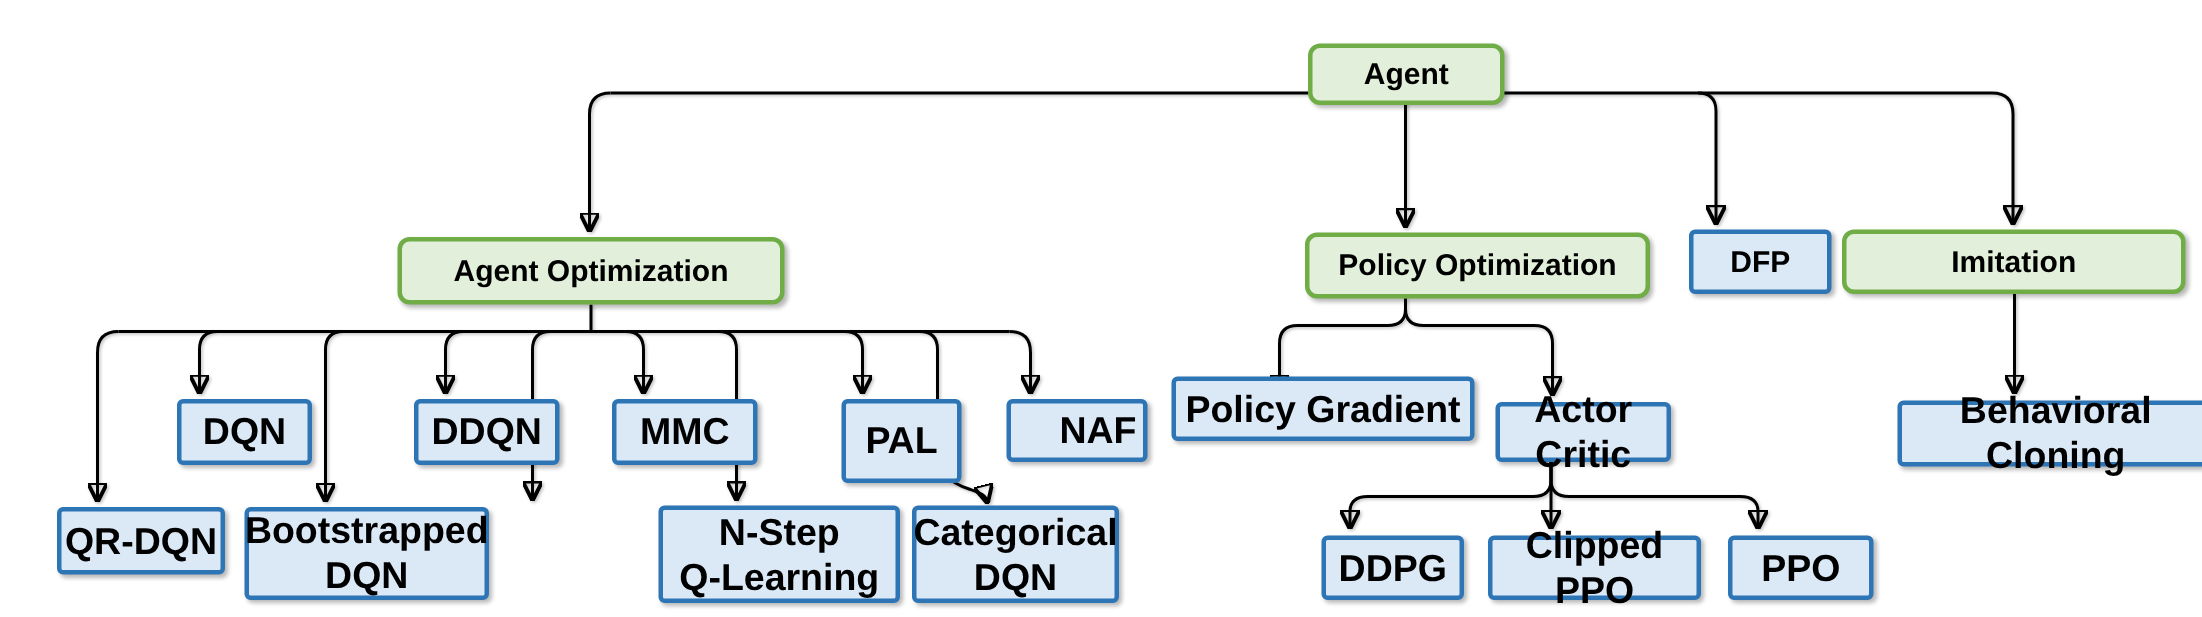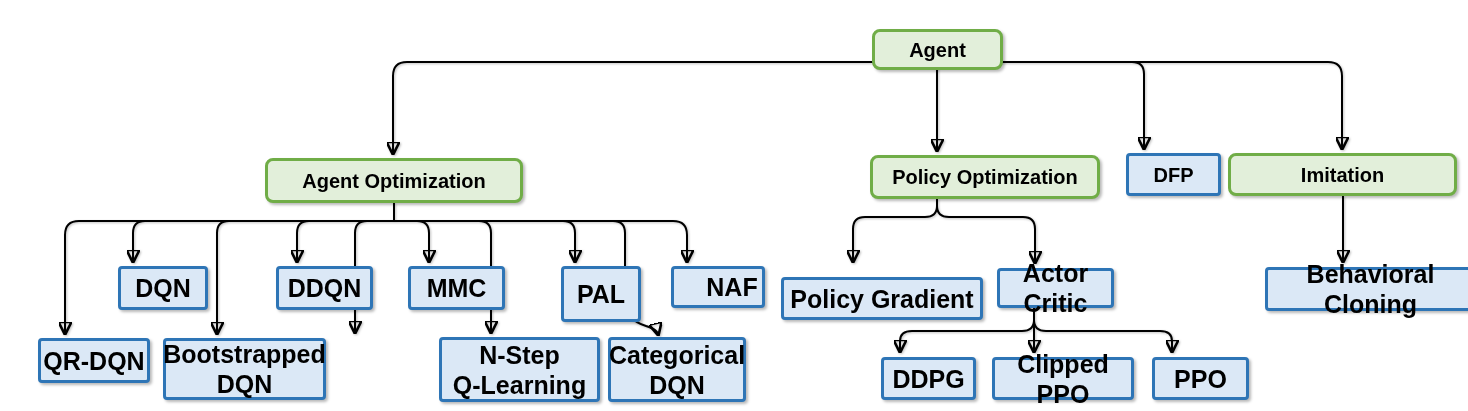--- a/index.html
+++ b/index.html
@@ -95,21 +95,21 @@
   <div class="node green lg" style="left:265px; top:158px; width:258px; height:45px;">Agent Optimization</div>
   <div class="node green lg" style="left:822px; top:155px; width:230px; height:44px;margin-left:48px;">Policy Optimization</div>
   <div class="node blue lg" style="left:1098px; top:153px; width:95px; height:43px;">DFP</div>
   <div class="node green lg" style="left:1228px; top:153px; width:229px; height:43px;">Imitation</div>
 
   <div class="node blue" style="left:90px;  top:266px; width:90px; height:44px;">DQN</div>
   <div class="node blue" style="left:248px; top:266px; width:97px; height:44px;">DDQN</div>
   <div class="node blue" style="left:380px; top:266px; width:97px; height:44px;">MMC</div>
   <div class="node blue" style="left:533px; top:266px; width:80px; height:56px;">PAL</div>
   <div class="node blue" style="left:643px; top:266px; width:94px; height:42px;padding-left:28px;">NAF</div>
-  <div class="node blue" style="left:753px; top:277px; width:202px; height:43px;">Policy Gradient</div>
+  <div class="node blue" style="left:753px; top:251px; width:202px; height:43px;">Policy Gradient</div>
   <div class="node blue" style="left:969px; top:268px; width:117px; height:40px;">Actor Critic</div>
   <div class="node blue" style="left:1237px; top:267px; width:211px; height:44px;">Behavioral Cloning</div>
 
   <div class="node blue" style="left:10px;  top:338px; width:112px; height:45px;">QR-DQN</div>
   <div class="node blue" style="left:135px; top:338px; width:163px; height:62px;">Bootstrapped
 DQN</div>
   <div class="node blue" style="left:411px; top:337px; width:161px; height:65px;">N-Step
 Q-Learning</div>
   <div class="node blue" style="left:580px; top:337px; width:138px; height:65px;">Categorical
 DQN</div>

